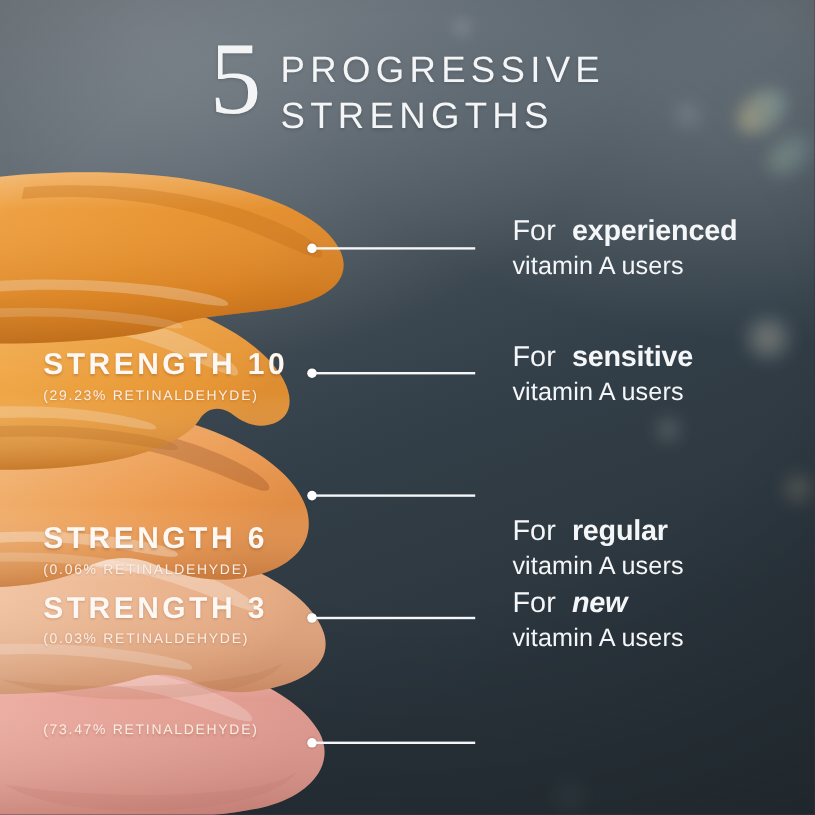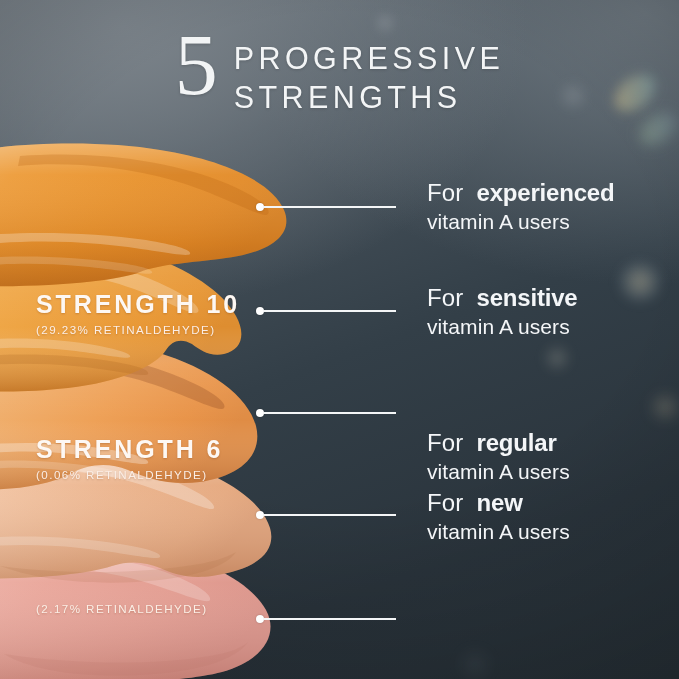--- a/index.html
+++ b/index.html
@@ -328,22 +328,26 @@
       <div class="sw-sub">(0.20% RETINALDEHYDE)</div>
     </div>
     <div class="sw-label" style="top:152px;">
       <div class="sw-title">STRENGTH 10</div>
       <div class="sw-sub">(29.23% RETINALDEHYDE)</div>
     </div>
     <div class="sw-label" style="top:253px;margin-top:44px;">
       <div class="sw-title">STRENGTH 6</div>
       <div class="sw-sub">(0.06% RETINALDEHYDE)</div>
     </div>
+    <div class="sw-label" style="top:355px;">
+      <div class="sw-title">STRENGTH 3</div>
+      <div class="sw-sub">(0.03% RETINALDEHYDE)</div>
+    </div>
     <div class="sw-label" style="top:460px;">
-      <div class="sw-sub">(2.17% RETINALDEHYDE)</div>
+      <div class="sw-sub">(73.47% RETINALDEHYDE)</div>
     </div>
   </div>
 
   <div class="connector" style="left:256px;top:202px;width:140px;">
     <span class="conn-dot"></span>
     <span class="conn-line"></span>
   </div>
   <div class="connector" style="left:256px;top:306px;width:140px;">
     <span class="conn-dot"></span>
     <span class="conn-line"></span>
@@ -381,19 +385,19 @@
     <div class="cap-row">
       <span class="st">For</span>
       <span class="bold" style="margin-left: 0.27em;">regular</span>
     </div>
     <div class="cap-sub">vitamin A users</div>
   </div>
 
   <div class="caption" style="left:427px;top:488px;">
     <div class="cap-row">
       <span class="st">For</span>
-      <span class="bold" style="margin-left: 0.27em;">new</span>
+      <span class="bold" style="margin-left: 0.27em; font-style: italic;">new</span>
     </div>
     <div class="cap-sub">vitamin A users</div>
   </div>
 
 
 </div>
 
 </body></html>

